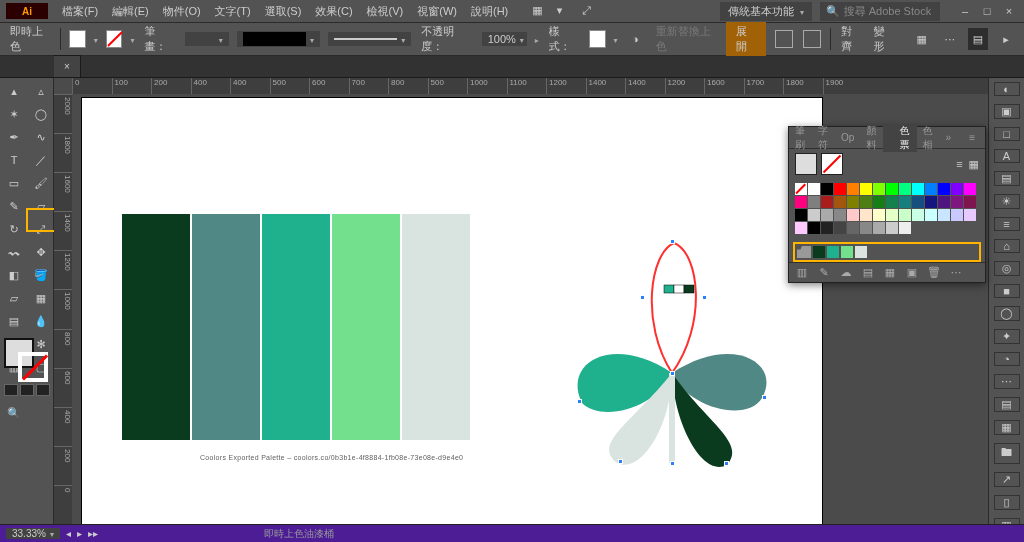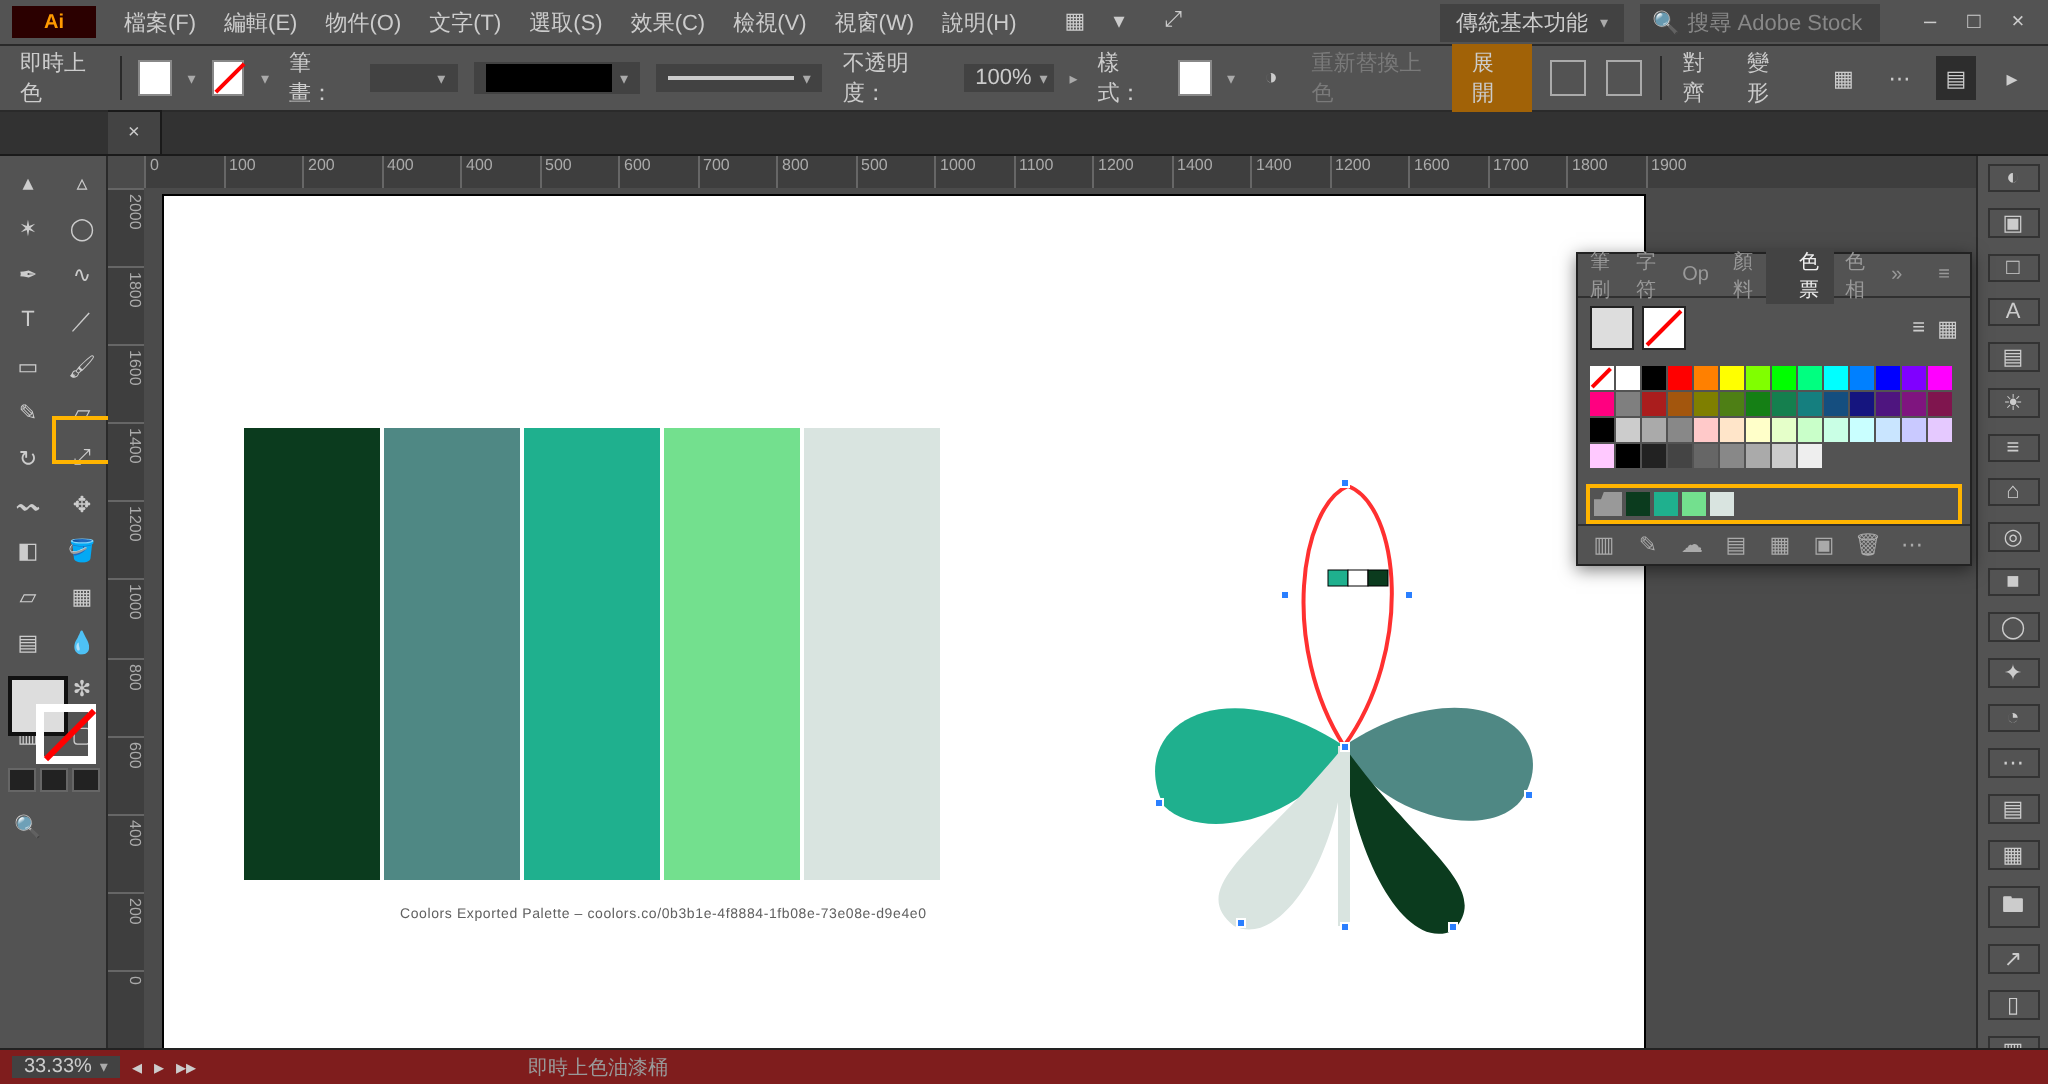--- a/index.html
+++ b/index.html
@@ -79,21 +79,21 @@
   .sw-group { margin: 6px 6px 2px 6px; outline: 2px solid #ffb400; padding: 2px; display: flex; align-items: center; gap: 2px; }
   .sw-group .folder { width: 14px; height: 12px; background: #999; clip-path: polygon(0 30%, 25% 30%, 35% 0, 100% 0, 100% 100%, 0 100%); }
   .sw-foot { height: 20px; border-top: 1px solid #303030; display: flex; align-items: center; gap: 8px; padding: 0 6px; color: #aaa; }
   .sw-foot span { width: 14px; text-align: center; cursor: default; }
 
   
   .rstrip { width: 36px; background: #535353; border-left: 1px solid #2a2a2a; display: flex; flex-direction: column; align-items: center; padding-top: 4px; gap: 8px; }
   .rstrip .pbtn { width: 26px; height: 22px; border: 1px solid #333; display: flex; align-items: center; justify-content: center; cursor: default; }
 
   
-  .status { position: absolute; left: 0; right: 0; bottom: 0; height: 18px; background: #7f1d1d; border-top: 1px solid #222; display: flex; align-items: center; padding: 0 6px; gap: 6px; font-size: 10px; }
+  .status { position: absolute; left: 0; right: 0; bottom: 0; height: 18px; background: #4c1d95; border-top: 1px solid #222; display: flex; align-items: center; padding: 0 6px; gap: 6px; font-size: 10px; }
   .zoombox { background: #424242; padding: 0 6px; display: flex; align-items: center; gap: 4px; }
   .status .mid { margin-left: 160px; color: #999; }
 
   .chev::after { content: "▾"; font-size: 8px; color: #aaa; }
   .chevR::after { content: "▸"; font-size: 8px; color: #aaa; }
 
 </style>
 </head>
 <body>
 

